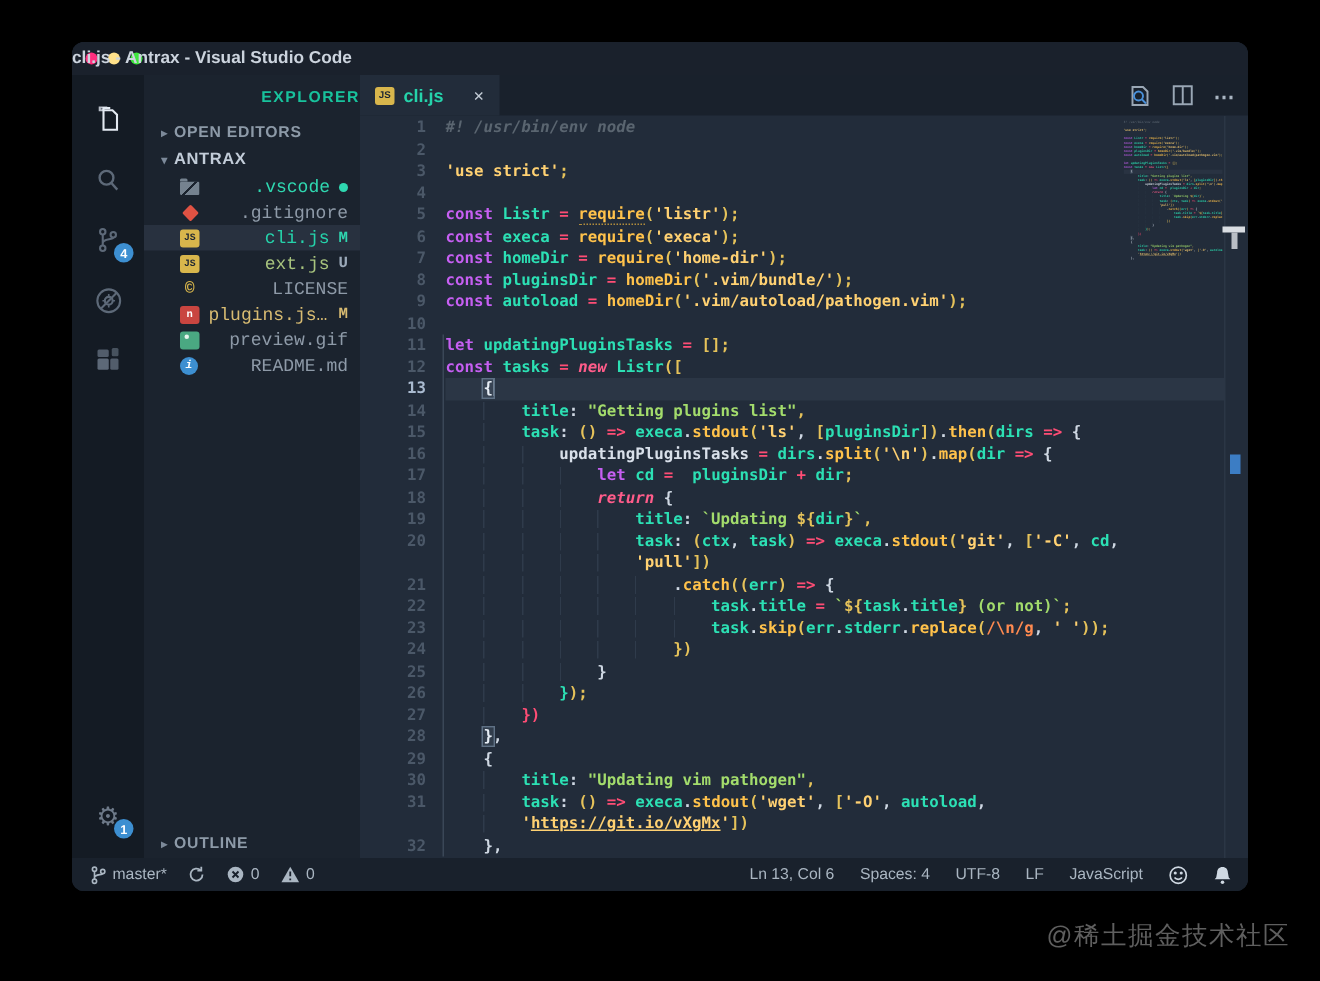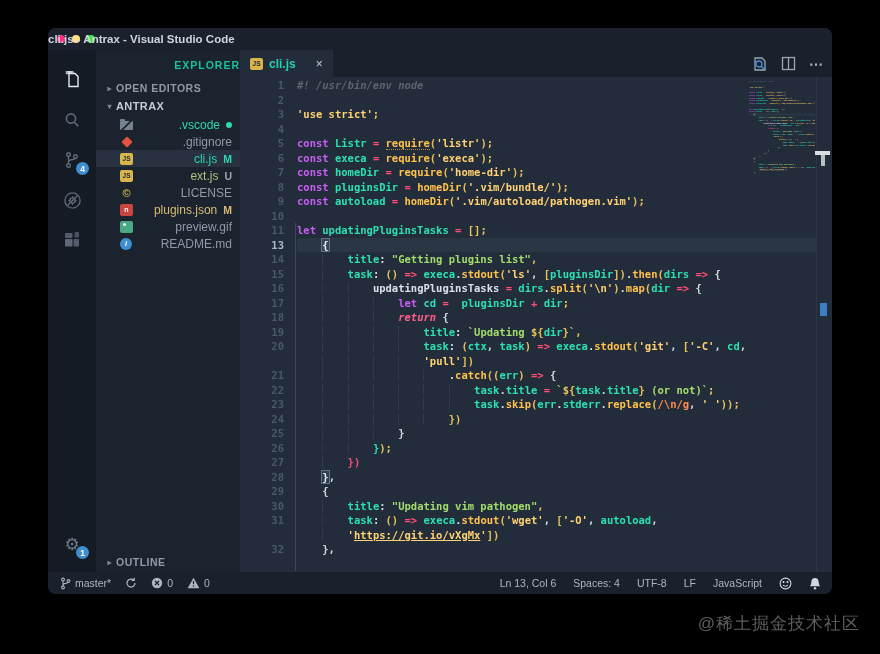--- a/index.html
+++ b/index.html
@@ -26,21 +26,21 @@
 
   
   .sidebar{width:144px;background:#1b232e;flex:none;display:flex;flex-direction:column;font-size:12px;color:#97a3b1;min-height:0;text-align:right;}
   .sb-title{font-size:10.5px;font-weight:700;letter-spacing:1px;color:#18c29c;padding:9px 0 8px 14px;}
   .sb-section{display:flex;align-items:center;gap:4px;font-size:10.5px;font-weight:700;letter-spacing:.5px;color:#8d9aa8;
               padding:3px 0 3px 8px;cursor:pointer;}
   .sb-section .chev{font-size:8px;color:#7c8startea;}
   .chev{font-size:8px;color:#7c8999;width:8px;display:inline-block;}
   .sb-section.project{color:#c2ccd8;font-size:11px;letter-spacing:.4px;padding-left:8px;}
   .files{margin-top:1px;}
-  .frow{display:flex;align-items:center;height:17px;padding-left:24px;padding-right:8px;cursor:pointer;}
+  .frow{display:flex;align-items:center;height:17px;padding-left:24px;padding-right:8px;cursor:pointer;font-family:Liberation Mono, monospace;}
   .frow.selected{background:#28313f;}
   .fi{width:13px;height:12px;margin-right:6px;flex:none;display:flex;align-items:center;justify-content:center;
       border-radius:2px;font-weight:700;position:relative;}
   .fi-js{background:#d8b64c;color:#1f2733;font-size:6.5px;}
   .fi-npm{background:#c94540;color:#fff;font-size:7px;}
   .fi-license{color:#d8b64c;font-size:11px;}
   .fi-readme{background:#3d8fd1;color:#fff;border-radius:50%;width:12px;font-size:7.5px;font-style:italic;}
   .fi-git::before{content:"";width:8px;height:8px;background:#e05243;transform:rotate(45deg);border-radius:1px;}
   .fi-folder-vscode{background:linear-gradient(135deg,transparent 44%,#1b232e 46%,#1b232e 54%,transparent 56%),#75828f;
       height:9px;border-radius:1px;margin-top:2px;}
@@ -273,20 +273,21 @@
             <div class="crow"><span class="gut">2</span><span class="lnc"></span></div>
             <div class="crow"><span class="gut">3</span><span class="lnc"><span class="tok s">'use strict'</span><span class="tok p">;</span></span></div>
             <div class="crow"><span class="gut">4</span><span class="lnc"></span></div>
             <div class="crow"><span class="gut">5</span><span class="lnc"><span class="tok k">const </span><span class="tok v">Listr</span><span class="tok w"> </span><span class="tok o">=</span><span class="tok w"> </span><span class="tok fd">require</span><span class="tok p">(</span><span class="tok s">'listr'</span><span class="tok p">)</span><span class="tok p">;</span></span></div>
             <div class="crow"><span class="gut">6</span><span class="lnc"><span class="tok k">const </span><span class="tok v">execa</span><span class="tok w"> </span><span class="tok o">=</span><span class="tok w"> </span><span class="tok f">require</span><span class="tok p">(</span><span class="tok s">'execa'</span><span class="tok p">)</span><span class="tok p">;</span></span></div>
             <div class="crow"><span class="gut">7</span><span class="lnc"><span class="tok k">const </span><span class="tok v">homeDir</span><span class="tok w"> </span><span class="tok o">=</span><span class="tok w"> </span><span class="tok f">require</span><span class="tok p">(</span><span class="tok s">'home-dir'</span><span class="tok p">)</span><span class="tok p">;</span></span></div>
             <div class="crow"><span class="gut">8</span><span class="lnc"><span class="tok k">const </span><span class="tok v">pluginsDir</span><span class="tok w"> </span><span class="tok o">=</span><span class="tok w"> </span><span class="tok f">homeDir</span><span class="tok p">(</span><span class="tok s">'.vim/bundle/'</span><span class="tok p">)</span><span class="tok p">;</span></span></div>
             <div class="crow"><span class="gut">9</span><span class="lnc"><span class="tok k">const </span><span class="tok v">autoload</span><span class="tok w"> </span><span class="tok o">=</span><span class="tok w"> </span><span class="tok f">homeDir</span><span class="tok p">(</span><span class="tok s">'.vim/autoload/pathogen.vim'</span><span class="tok p">)</span><span class="tok p">;</span></span></div>
             <div class="crow"><span class="gut">10</span><span class="lnc"></span></div>
             <div class="crow"><span class="gut">11</span><span class="lnc"><span class="tok k">let </span><span class="tok v">updatingPluginsTasks</span><span class="tok w"> </span><span class="tok o">=</span><span class="tok w"> </span><span class="tok p">[]</span><span class="tok p">;</span></span></div>
+            <div class="crow"><span class="gut">12</span><span class="lnc"><span class="tok k">const </span><span class="tok v">tasks</span><span class="tok w"> </span><span class="tok o">=</span><span class="tok w"> </span><span class="tok i">new</span><span class="tok w"> </span><span class="tok v">Listr</span><span class="tok p">([</span></span></div>
             <div class="crow cur"><span class="gut">13</span><span class="lnc"><span class="ig first">    </span><span class="tok b">{</span><span class="cursor"></span></span></div>
             <div class="crow"><span class="gut">14</span><span class="lnc"><span class="ig first">    </span><span class="ig">    </span><span class="tok v">title</span><span class="tok q">: </span><span class="tok g">"Getting plugins list"</span><span class="tok p">,</span></span></div>
             <div class="crow"><span class="gut">15</span><span class="lnc"><span class="ig first">    </span><span class="ig">    </span><span class="tok v">task</span><span class="tok q">: </span><span class="tok p">()</span><span class="tok w"> </span><span class="tok o">=&gt;</span><span class="tok w"> </span><span class="tok v">execa</span><span class="tok q">.</span><span class="tok f">stdout</span><span class="tok p">(</span><span class="tok s">'ls'</span><span class="tok q">, </span><span class="tok p">[</span><span class="tok v">pluginsDir</span><span class="tok p">])</span><span class="tok q">.</span><span class="tok f">then</span><span class="tok p">(</span><span class="tok v">dirs</span><span class="tok w"> </span><span class="tok o">=&gt;</span><span class="tok w"> </span><span class="tok q">{</span></span></div>
             <div class="crow"><span class="gut">16</span><span class="lnc"><span class="ig first">    </span><span class="ig">    </span><span class="ig">    </span><span class="tok w">updatingPluginsTasks</span><span class="tok w"> </span><span class="tok o">=</span><span class="tok w"> </span><span class="tok v">dirs</span><span class="tok q">.</span><span class="tok f">split</span><span class="tok p">(</span><span class="tok s">'\n'</span><span class="tok p">)</span><span class="tok q">.</span><span class="tok f">map</span><span class="tok p">(</span><span class="tok v">dir</span><span class="tok w"> </span><span class="tok o">=&gt;</span><span class="tok w"> </span><span class="tok q">{</span></span></div>
             <div class="crow"><span class="gut">17</span><span class="lnc"><span class="ig first">    </span><span class="ig">    </span><span class="ig">    </span><span class="ig">    </span><span class="tok k">let </span><span class="tok v">cd</span><span class="tok w"> </span><span class="tok o">=</span><span class="tok w">  </span><span class="tok v">pluginsDir</span><span class="tok w"> </span><span class="tok o">+</span><span class="tok w"> </span><span class="tok v">dir</span><span class="tok p">;</span></span></div>
             <div class="crow"><span class="gut">18</span><span class="lnc"><span class="ig first">    </span><span class="ig">    </span><span class="ig">    </span><span class="ig">    </span><span class="tok i">return</span><span class="tok w"> </span><span class="tok q">{</span></span></div>
             <div class="crow"><span class="gut">19</span><span class="lnc"><span class="ig first">    </span><span class="ig">    </span><span class="ig">    </span><span class="ig">    </span><span class="ig">    </span><span class="tok v">title</span><span class="tok q">: </span><span class="tok g">`Updating </span><span class="tok p">${</span><span class="tok v">dir</span><span class="tok p">}</span><span class="tok g">`</span><span class="tok p">,</span></span></div>
             <div class="crow"><span class="gut">20</span><span class="lnc"><span class="ig first">    </span><span class="ig">    </span><span class="ig">    </span><span class="ig">    </span><span class="ig">    </span><span class="tok v">task</span><span class="tok q">: </span><span class="tok p">(</span><span class="tok v">ctx</span><span class="tok q">, </span><span class="tok v">task</span><span class="tok p">)</span><span class="tok w"> </span><span class="tok o">=&gt;</span><span class="tok w"> </span><span class="tok v">execa</span><span class="tok q">.</span><span class="tok f">stdout</span><span class="tok p">(</span><span class="tok s">'git'</span><span class="tok q">, </span><span class="tok p">[</span><span class="tok s">'-C'</span><span class="tok q">, </span><span class="tok v">cd</span><span class="tok q">,</span></span></div>
             <div class="crow"><span class="gut"></span><span class="lnc"><span class="ig first">    </span><span class="ig">    </span><span class="ig">    </span><span class="ig">    </span><span class="ig">    </span><span class="tok s">'pull'</span><span class="tok p">])</span></span></div>
             <div class="crow"><span class="gut">21</span><span class="lnc"><span class="ig first">    </span><span class="ig">    </span><span class="ig">    </span><span class="ig">    </span><span class="ig">    </span><span class="ig">    </span><span class="tok q">.</span><span class="tok f">catch</span><span class="tok p">((</span><span class="tok v">err</span><span class="tok p">)</span><span class="tok w"> </span><span class="tok o">=&gt;</span><span class="tok w"> </span><span class="tok q">{</span></span></div>

